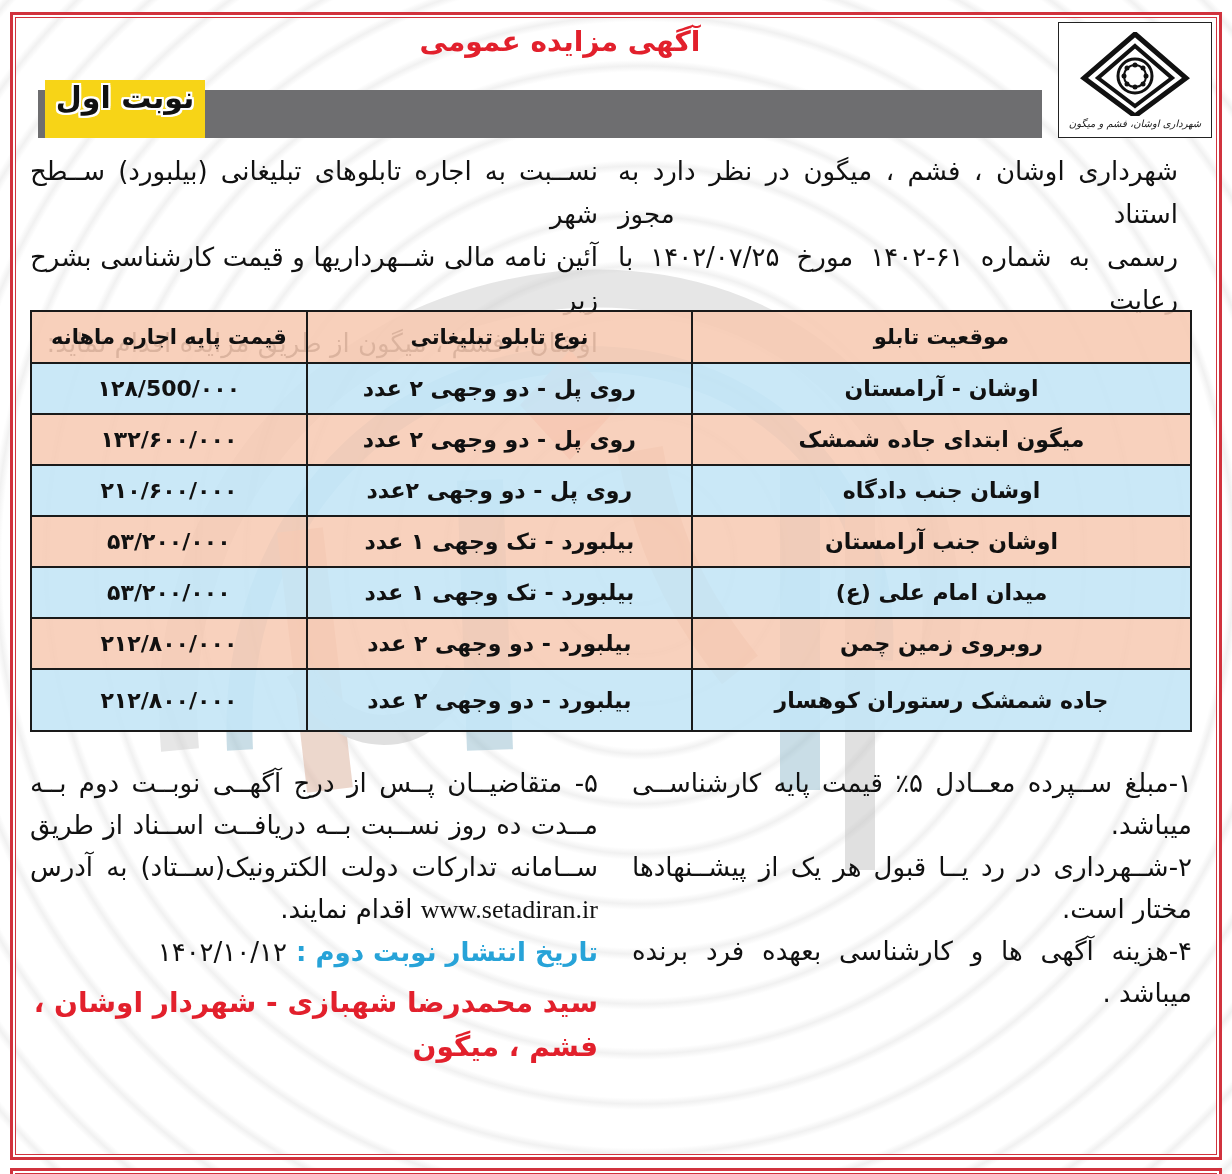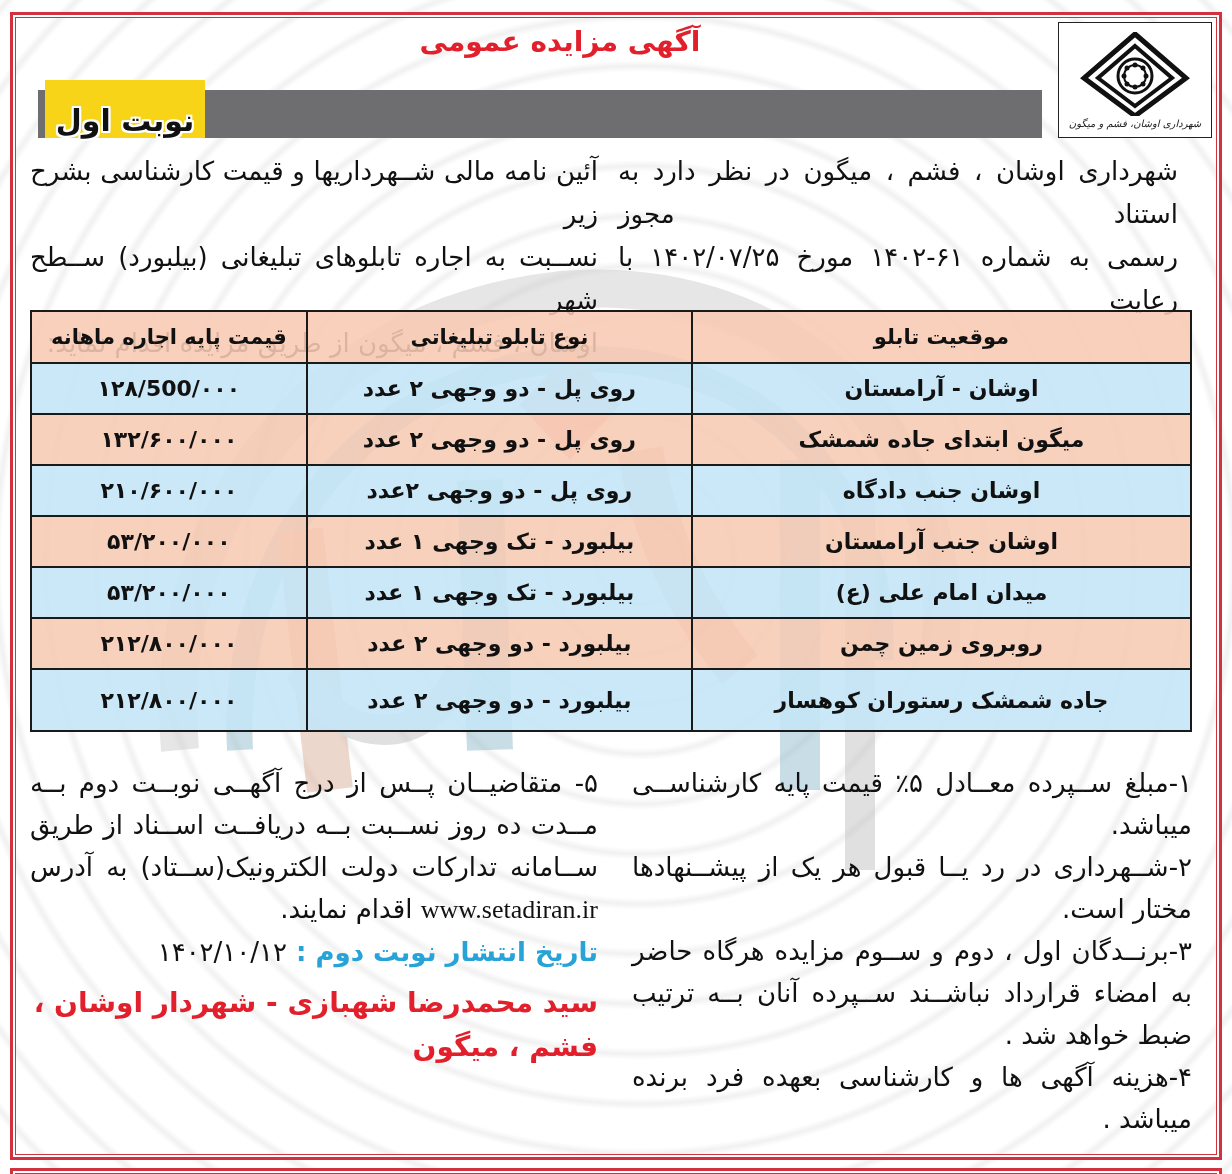--- a/index.html
+++ b/index.html
@@ -45,21 +45,21 @@
     color: #e2202c; font-weight: bold; font-size: 28px; line-height: 1;
     font-family: "DejaVu Sans", sans-serif;
   }
   .gray-bar {
     position: absolute; left: 38px; top: 90px; width: 1004px; height: 48px;
     background: #6e6e70;
   }
   .badge {
     position: absolute; left: 45px; top: 80px; width: 160px; height: 58px;
     background: #f7d417;
-    display: flex; align-items: flex-end; justify-content: center;
+    display: flex; align-items: flex-start; justify-content: center;
   }
   .badge span {
     font-weight: bold; font-size: 30px; color: #111;
     text-shadow: -2px -2px 0 #fff, 2px -2px 0 #fff, -2px 2px 0 #fff, 2px 2px 0 #fff, 0 2px 0 #fff, 0 -2px 0 #fff, 2px 0 0 #fff, -2px 0 0 #fff;
   }
   .intro {
     position: absolute; top: 150px; font-size: 26px; line-height: 43px;
     text-align: justify; text-align-last: justify; color: #111;
   }
   .intro.right { right: 54px; width: 560px; }
@@ -134,22 +134,22 @@
 <div class="gray-bar"></div>
 <div class="badge">
   <span>نوبت اول</span>
 </div>
 
 <div class="intro right">
   <div>شهرداری اوشان ، فشم ، میگون در نظر دارد به استناد مجوز</div>
   <div>رسمی به شماره ۶۱-۱۴۰۲ مورخ ۱۴۰۲/۰۷/۲۵ با رعایت</div>
 </div>
 <div class="intro left">
+  <div>نســبت به اجاره تابلوهای تبلیغانی (بیلبورد) ســطح شهر</div>
   <div>آئین نامه مالی شــهرداریها و قیمت کارشناسی بشرح زیر</div>
-  <div>نســبت به اجاره تابلوهای تبلیغانی (بیلبورد) ســطح شهر</div>
   <div class="last">اوشان ، فشم ، میگون از طریق مزایده اقدام نماید:</div>
 </div>
 
 <table class="table">
   <thead>
     <tr>
       <th class="col-loc">موقعیت تابلو</th>
       <th class="col-type">نوع تابلو تبلیغاتی</th>
       <th class="col-price">قیمت پایه اجاره ماهانه</th>
     </tr>
@@ -189,21 +189,20 @@
       <td>جاده شمشک رستوران کوهسار</td>
       <td>بیلبورد - دو وجهی ۲ عدد</td>
       <td>۲۱۲/۸۰۰/۰۰۰</td>
     </tr>
   </tbody>
 </table>
 
 <div class="notes right">
   <p>۱-مبلغ ســپرده معــادل ۵٪ قیمت پایه کارشناســی میباشد.</p>
   <p>۲-شــهرداری در رد یــا قبول هر یک از پیشــنهادها مختار است.</p>
-  <p>۳-برنــدگان اول ، دوم و ســوم مزایده هرگاه حاضر به امضاء قرارداد نباشــند ســپرده آنان بــه ترتیب ضبط خواهد شد .</p>
   <p>۴-هزینه آگهی ها و کارشناسی بعهده فرد برنده میباشد .</p>
 </div>
 
 <div class="notes left">
   <p>
     <span>۵- متقاضیــان پــس از درج آگهــی نوبــت دوم بــه مــدت ده روز نســبت بــه دریافــت اســناد از طریق ســامانه تدارکات دولت الکترونیک(ســتاد) به آدرس</span>
     <span class="url">www.setadiran.ir</span>
     <span>اقدام نمایند.</span>
   </p>
   <div class="date-line">

